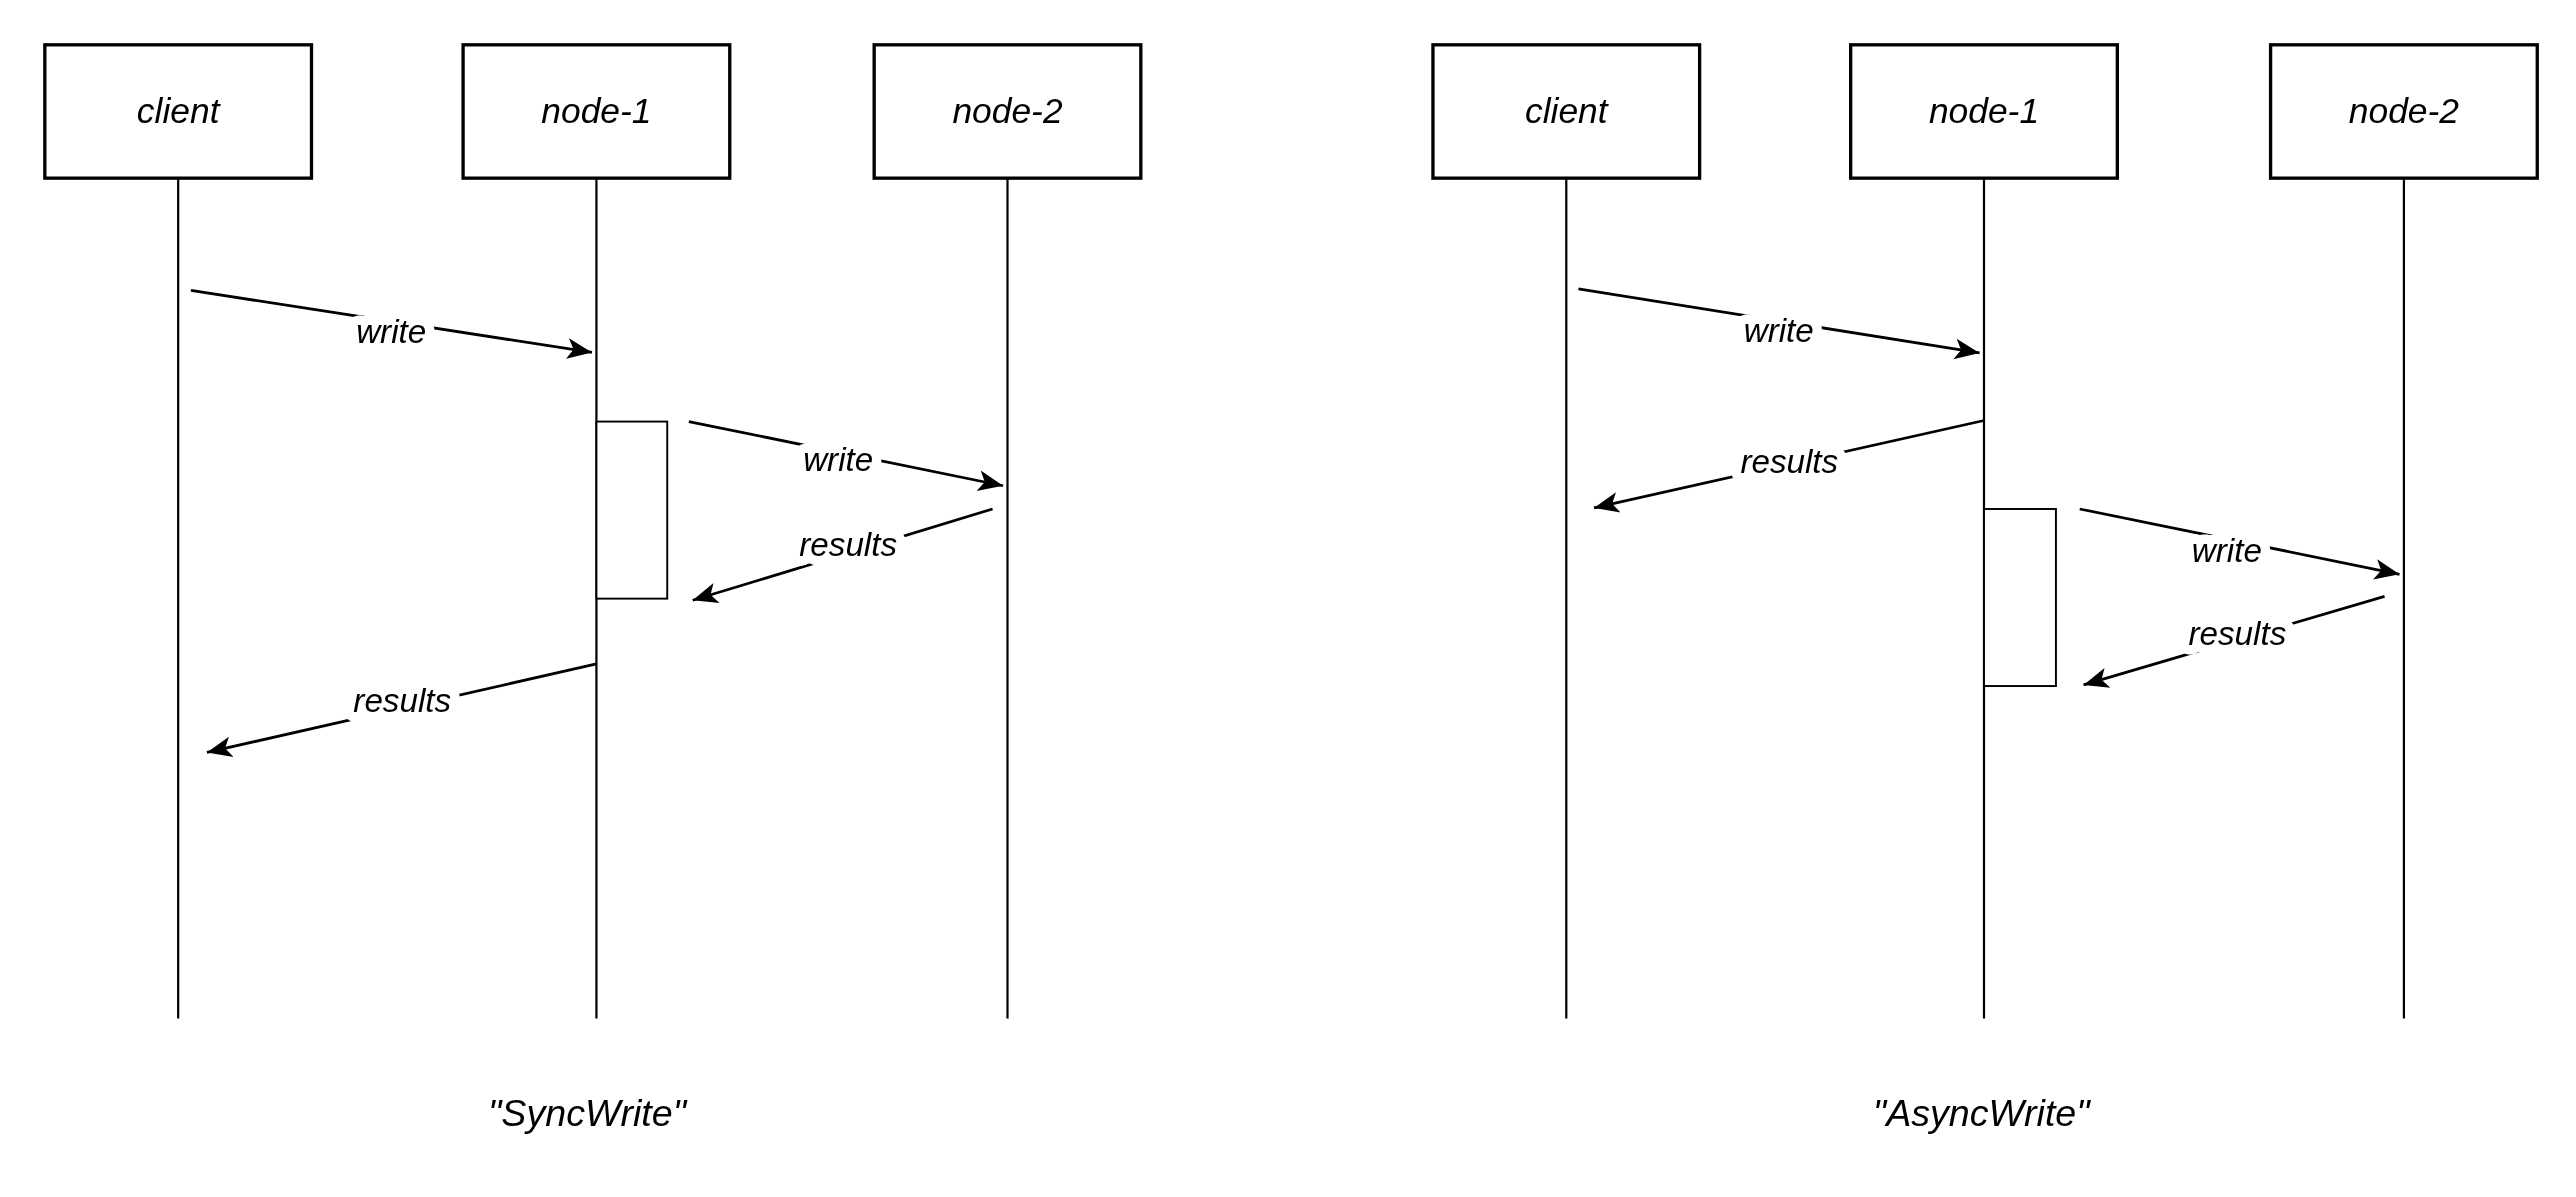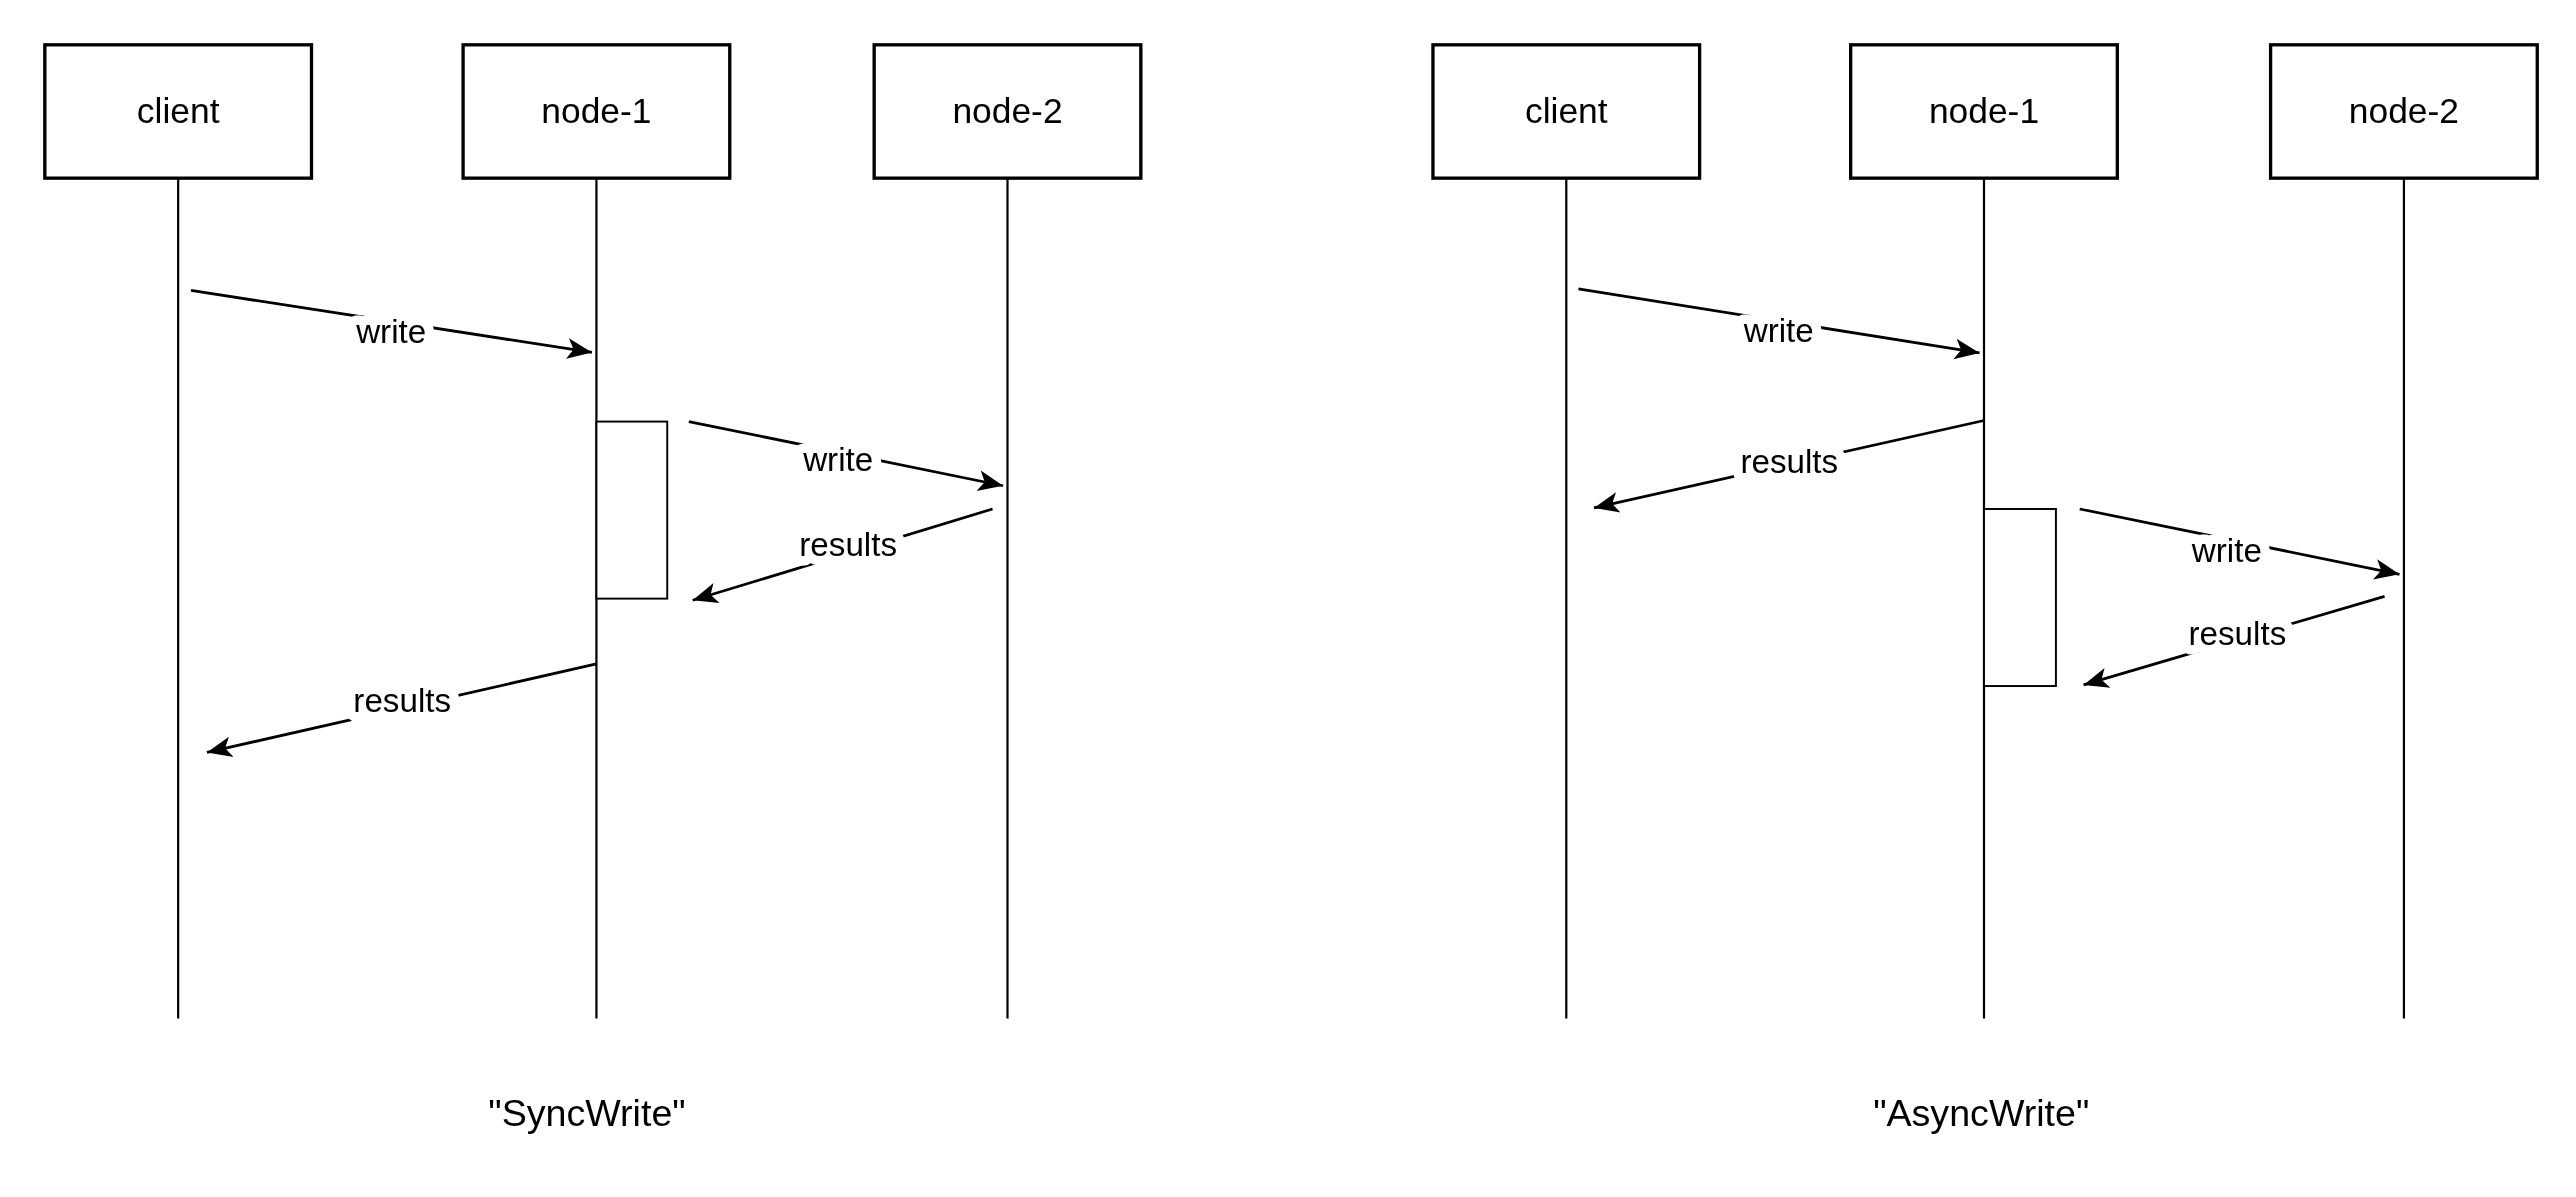--- a/index.html
+++ b/index.html
@@ -1,17 +1,17 @@
 <!DOCTYPE html>
 <html style="--ink: #000000; --bg: #ffffff;font-size:8.9px"><head>
 <meta charset="utf-8">
 <style>
   :root { --ink:#000000; --bg:#ffffff; }
   html,body { margin:0; padding:0; background:var(--bg); }
-  .stage { width:100%; max-width:2576px; margin:0 auto; }
+  .stage { width:100%; max-width:2576px; margin:0 auto;font-style:italic; }
   svg { display:block; width:100%; height:auto; background:var(--bg); }
 
   .actor-box   { fill:var(--bg); stroke:var(--ink); stroke-width:6; }
   .lifeline    { stroke:var(--ink); stroke-width:4; }
   .activation  { fill:var(--bg); stroke:var(--ink); stroke-width:3.5; }
   .message     { stroke:var(--ink); stroke-width:5; fill:none; }
 
   text {
     font-family:"Liberation Sans","DejaVu Sans",sans-serif;
     fill:var(--ink);

